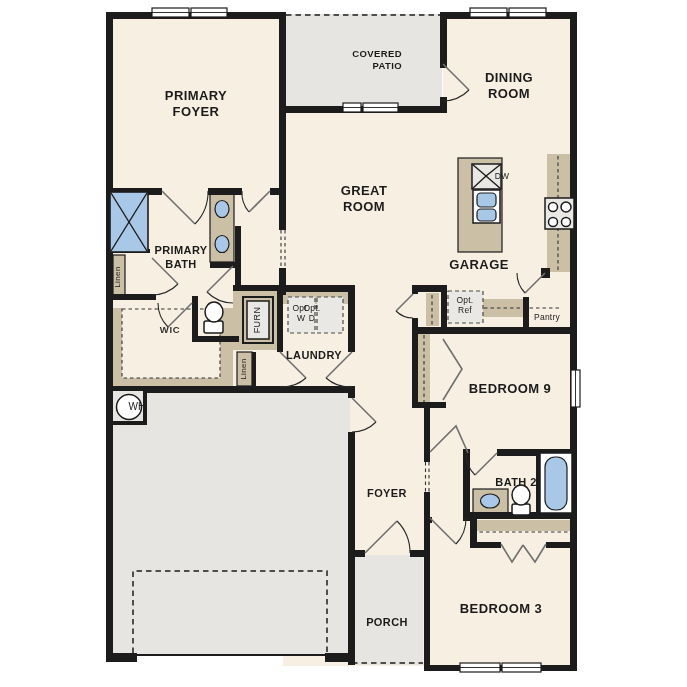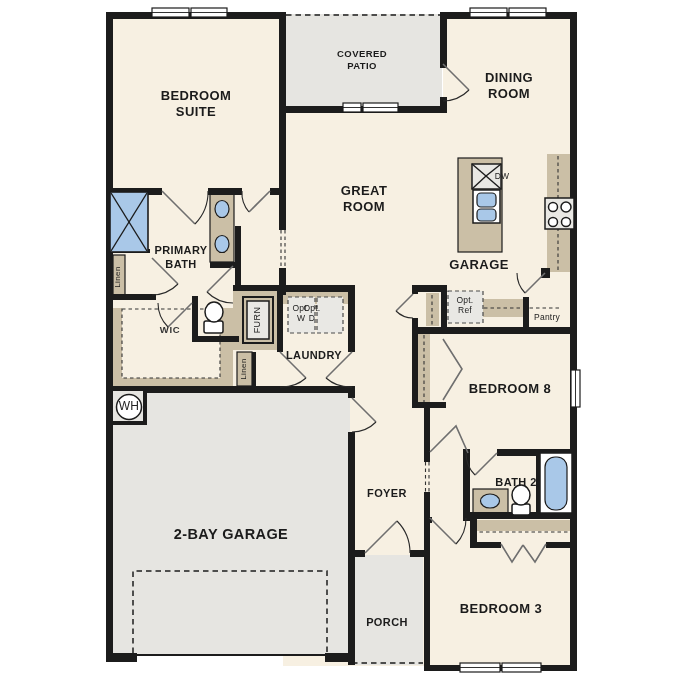--- a/index.html
+++ b/index.html
@@ -30,21 +30,21 @@
   .winline{stroke:var(--wall);stroke-width:0.9;}
   .leaf{fill:none;stroke:#6f6f6f;stroke-width:1.6;}
   .arc{fill:none;stroke:#2a2a2a;stroke-width:1.1;}
   .dash{stroke:var(--wall);stroke-width:1.5;fill:none;stroke-dasharray:5.5 4;}
   .dash-thin{stroke:#333;stroke-width:1.1;fill:none;stroke-dasharray:3.5 3;}
   .thinline{stroke:var(--wall);stroke-width:1.4;fill:none;}
   .lbl{position:absolute;transform:translate(-50%,-50%);text-align:center;
        white-space:normal;line-height:1.25;letter-spacing:.4px;}
   .lbl-xl{font-size:14.5px;font-weight:700;}
   .lbl-lg{font-size:13px;font-weight:700;}
-  .lbl-md{font-size:9.5px;font-weight:700;}
+  .lbl-md{font-size:9.5px;font-weight:700;text-align:right;}
   .lbl-sm{font-size:11px;font-weight:700;margin-top:16px;}
   .lbl-xs{font-size:9.5px;font-weight:700;color:#333;letter-spacing:.6px;}
   .lbl-tiny{font-size:8.5px;font-weight:400;color:#222;letter-spacing:.2px;line-height:1.15;}
   .nowrap{white-space:nowrap;}
   .rot{transform:translate(-50%,-50%) rotate(-90deg);white-space:nowrap;}
 </style>
 </head>
 <body>
 
 <div id="plan">
@@ -243,36 +243,35 @@
         <path class="arc" d="M475,475 A31,31 0 0 1 466,453"></path>
       <path class="leaf" d="M430,518 L456,544"></path>
         <path class="arc" d="M456,544 A37,37 0 0 0 466,518"></path>
       <path class="leaf" d="M365,553 L397,521"></path>
         <path class="arc" d="M397,521 A45,45 0 0 1 410,553"></path>
       <polyline class="leaf" points="501,544 512,562 523,545" fill="none"></polyline>
       <polyline class="leaf" points="523,545 535,562 546,544" fill="none"></polyline>
     </g>
   </svg>
 
-  <div class="lbl lbl-lg" style="left:196px;top:104px;width:110px">BEDROOM SUITE</div>
+  <div class="lbl lbl-lg" style="left:196px;top:104px;width:110px">PRIMARY FOYER</div>
   <div class="lbl lbl-md" style="left:362px;top:60px;width:80px">COVERED PATIO</div>
   <div class="lbl lbl-lg" style="left:509px;top:86px;width:80px">DINING ROOM</div>
   <div class="lbl lbl-lg" style="left:364px;top:199px;width:80px">GREAT ROOM</div>
   <div class="lbl lbl-lg nowrap" style="left:479px;top:265px">GARAGE</div>
   <div class="lbl lbl-sm" style="left:181px;top:242px;width:80px">PRIMARY BATH</div>
   <div class="lbl lbl-xs nowrap" style="left:170px;top:330px">WIC</div>
   <div class="lbl lbl-sm nowrap" style="left:314px;top:340px">LAUNDRY</div>
   <div class="lbl lbl-sm nowrap" style="left:387px;top:478px">FOYER</div>
-  <div class="lbl lbl-xl" style="left:231px;top:534px;width:120px">2-BAY GARAGE</div>
   <div class="lbl lbl-sm nowrap" style="left:387px;top:607px">PORCH</div>
-  <div class="lbl lbl-lg nowrap" style="left:510px;top:389px">BEDROOM 8</div>
+  <div class="lbl lbl-lg nowrap" style="left:510px;top:389px">BEDROOM 9</div>
   <div class="lbl lbl-sm nowrap" style="left:516px;top:467px">BATH 2</div>
   <div class="lbl lbl-lg nowrap" style="left:501px;top:609px">BEDROOM 3</div>
   <div class="lbl lbl-tiny nowrap" style="left:547px;top:318px">Pantry</div>
   <div class="lbl lbl-tiny nowrap" style="left:502px;top:177px">DW</div>
-  <div class="lbl lbl-tiny nowrap" style="left:129px;top:407px;font-size:12px">WH</div>
+  <div class="lbl lbl-tiny nowrap" style="left:137px;top:407px;font-size:10px">WH</div>
   <div class="lbl lbl-tiny" style="left:301px;top:314px;width:26px">Opt. W</div>
   <div class="lbl lbl-tiny" style="left:312px;top:314px;width:18px">Opt. D</div>
   <div class="lbl lbl-tiny" style="left:465px;top:306px;width:30px">Opt. Ref</div>
   <div class="lbl rot" style="left:258px;top:320px;font-size:9px">FURN</div>
   <div class="lbl rot" style="left:118px;top:277px;font-size:8px">Linen</div>
   <div class="lbl rot" style="left:244px;top:369px;font-size:8px">Linen</div>
 </div>
 
 </body></html>

